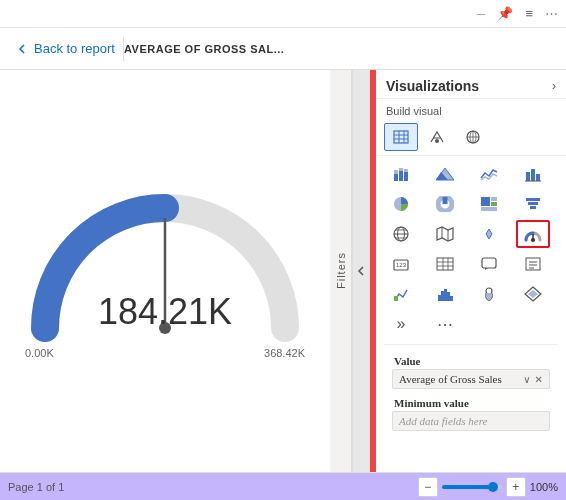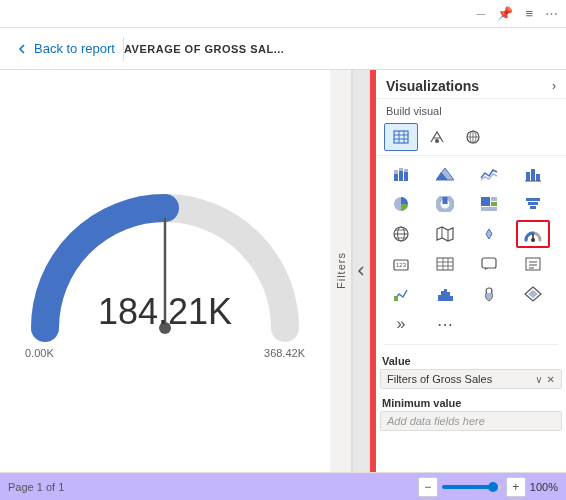--- a/index.html
+++ b/index.html
@@ -212,21 +212,22 @@
     }
 
     .icon-grid-divider {
       height: 1px;
       background: #eee;
       margin: 2px 8px;
     }
 
     
     .fields-section {
-      padding: 4px 4px;
+      padding: 4px 16px;
+      font-family: Liberation Serif, serif;
     }
     .field-label {
       font-size: 11px;
       color: #333;
       font-weight: 600;
       padding: 4px 2px 2px;
     }
     .field-value-row {
       display: flex;
       align-items: center;
@@ -562,21 +563,21 @@
 
       <div class="viz-icon-btn" style="font-size:16px; color:#555;">»</div>
       <div class="viz-icon-btn" style="font-size:16px; color:#555;">⋯</div>
     </div>
 
     <div class="icon-grid-divider"></div>
 
     <div class="fields-section">
       <div class="field-label">Value</div>
       <div class="field-value-row">
-        <span class="field-value-text">Filters of Gross Sales</span>
+        <span class="field-value-text">Average of Gross Sales</span>
         <span class="field-value-icon">∨</span>
         <span class="field-value-icon">✕</span>
       </div>
       <div class="field-label">Minimum value</div>
       <div class="field-add-row">
         <span>Add data fields here</span>
       </div>
     </div>
   </div>
 </div>

